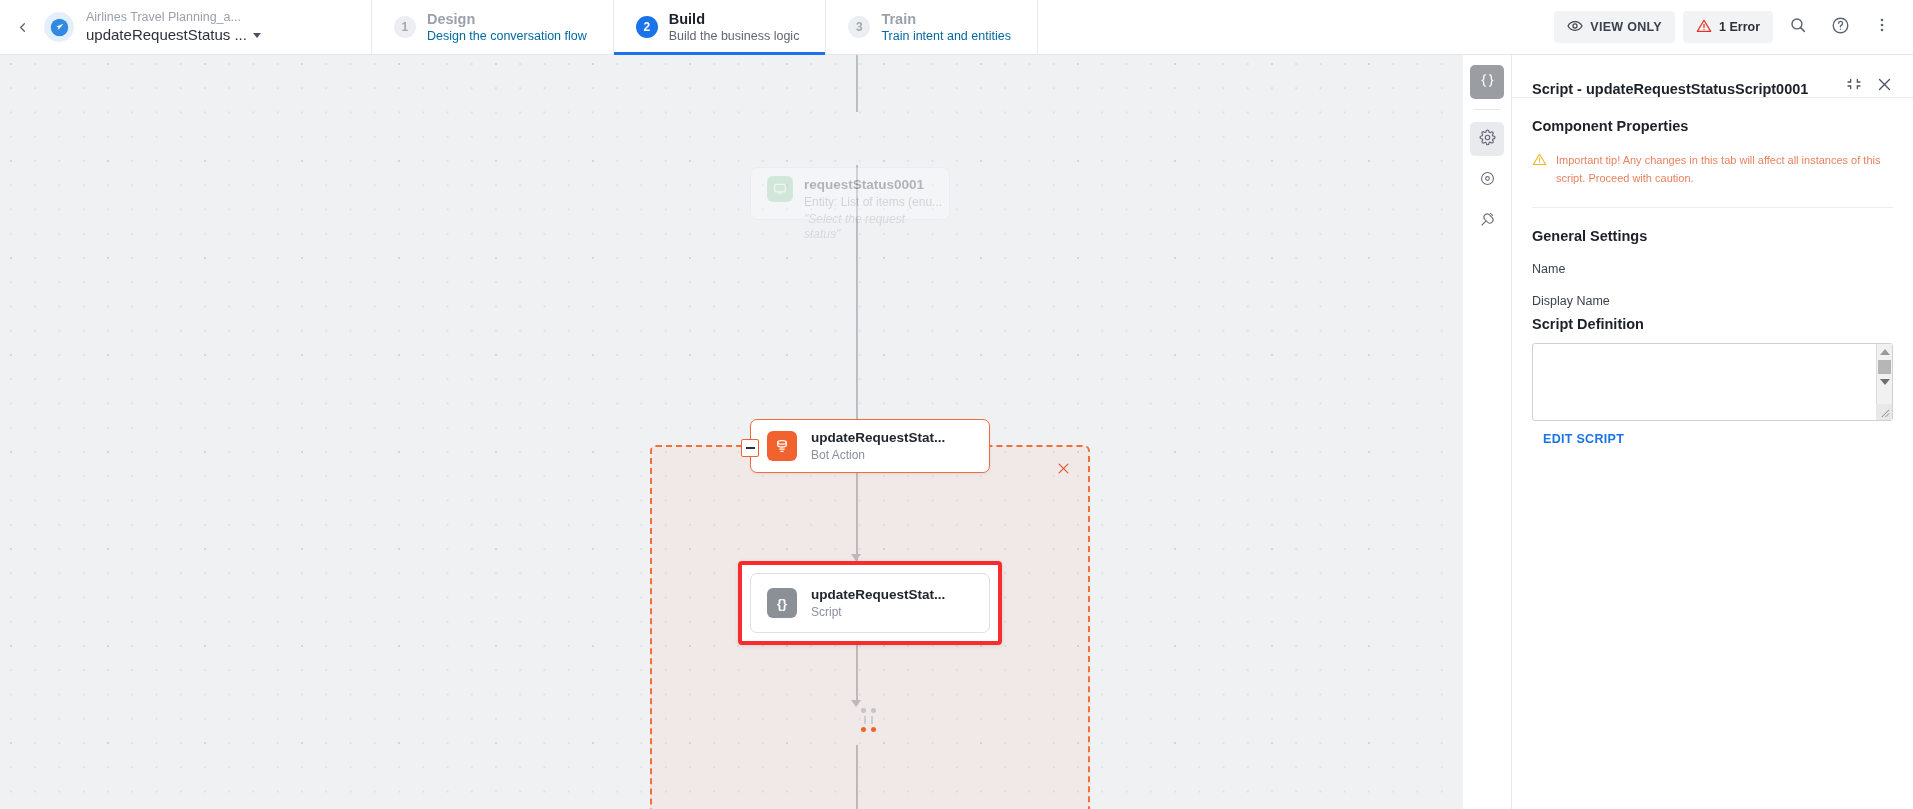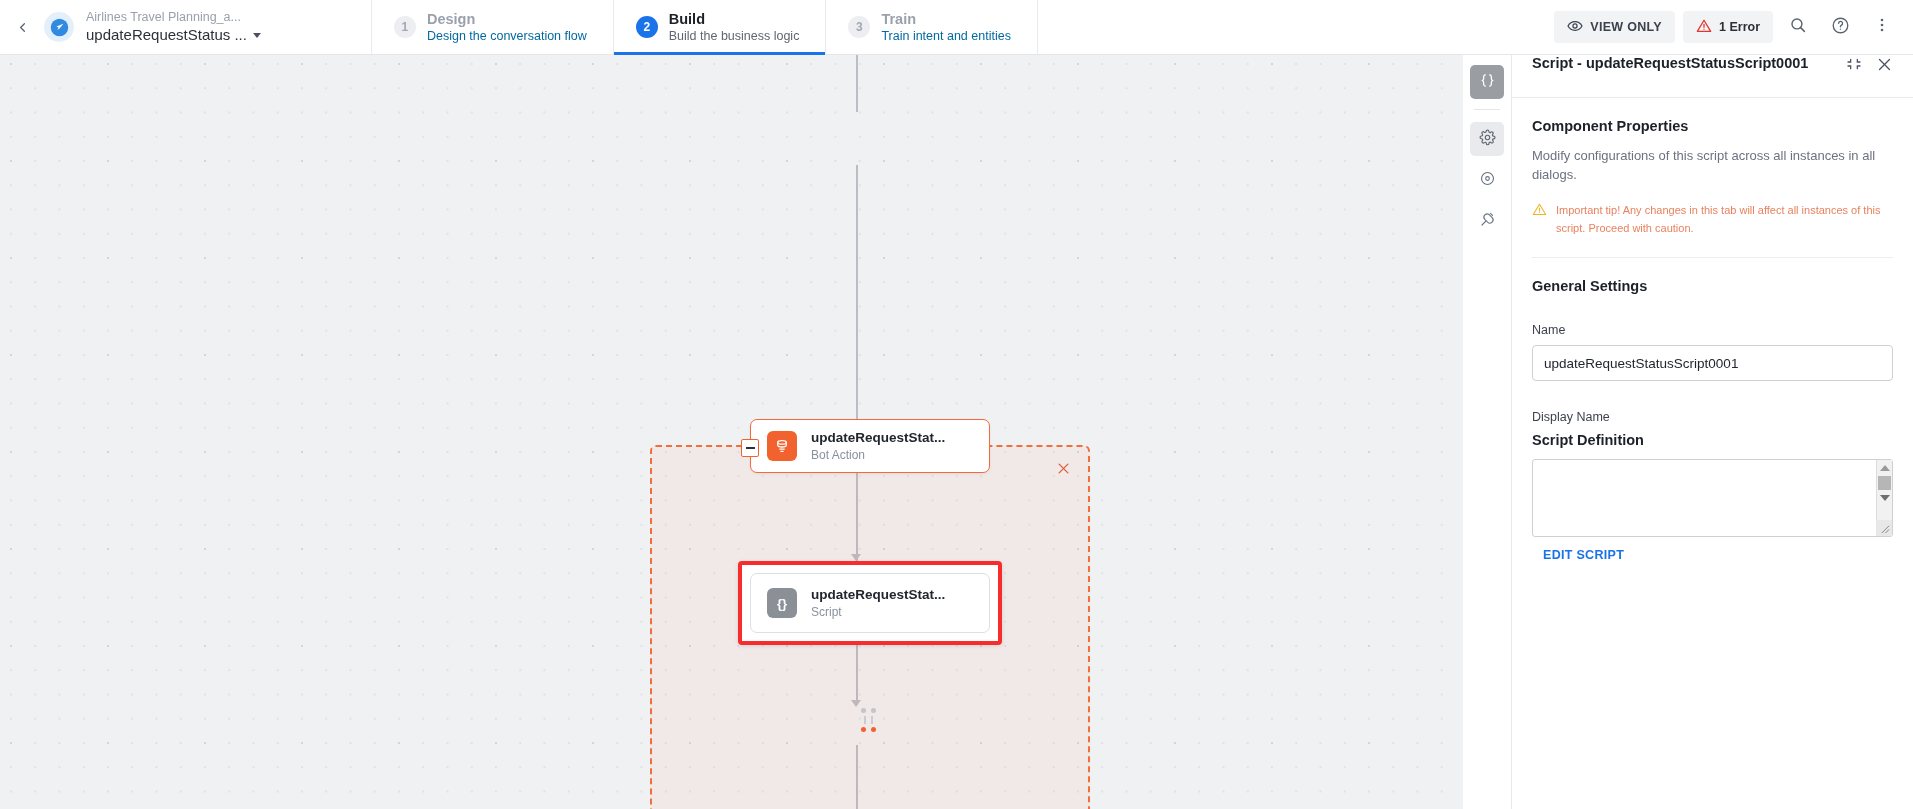--- a/index.html
+++ b/index.html
@@ -220,21 +220,21 @@
 
   .panel {
     position: absolute; top: 55px; left: 1512px;
     width: 401px; height: 754px;
     background: #ffffff;
     z-index: 20;
     display: flex; flex-direction: column;
   }
   .panel-head {
     height: 43px; flex: 0 0 auto;
-    display: flex; align-items: flex-start;
+    display: flex; align-items: flex-end;
     padding: 0 18px 0 20px;
     border-bottom: 1px solid #e9ebee;
   }
   .panel-title {
     font-size: 14.5px; font-weight: bold; color: #1c2028;
     white-space: nowrap; overflow: hidden; text-overflow: ellipsis;
   }
   .panel-head-actions { margin-left: auto; display: flex; align-items: center; gap: 8px; }
   .panel-ic { width: 22px; height: 22px; display:flex; align-items:center; justify-content:center;
               color: #4a5160; cursor: pointer; }
@@ -245,21 +245,21 @@
 
   .tip {
     display: flex; gap: 9px; align-items: flex-start;
     margin-top: 17px;
   }
   .tip-ic { flex: 0 0 auto; margin-top: 1px; color: #f0b429; }
   .tip-txt { font-size: 11px; color: #e8825f; line-height: 18px; }
 
   .divider { height: 1px; background: #ebedf0; margin: 20px 0 0; }
 
-  .field { margin-top: 29px; }
+  .field { margin-top: 18px; }
   .field-label { font-size: 12.5px; color: #3c424d; margin-bottom: 8px; }
   .field input {
     width: 100%; height: 36px;
     border: 1px solid #cdd1d6; border-radius: 4px;
     padding: 0 11px;
     font-family: "Liberation Sans", sans-serif;
     font-size: 13.5px; color: #22262e;
     background: #fff; outline: none;
   }
   .sec-head.sd { margin-bottom: 11px; }
@@ -418,20 +418,33 @@
       <div class="group-close">
         <span>
           <svg width="15" height="15" viewBox="0 0 24 24" fill="none" stroke="currentColor" stroke-width="2.2" stroke-linecap="round">
               <line x1="5" y1="5" x2="19" y2="19"></line>
               <line x1="19" y1="5" x2="5" y2="19"></line>
             </svg>
         </span>
       </div>
     </div>
 
+    <div class="node" id="entity-node">
+      <div class="node-icon">
+        <svg width="14" height="14" viewBox="0 0 24 24" fill="none" stroke="#ffffff" stroke-width="2">
+            <rect x="3" y="4" width="18" height="13" rx="2"></rect>
+            <polyline points="9 21 12 17 15 21"></polyline>
+          </svg>
+      </div>
+      <div class="node-txt">
+        <div class="node-title">requestStatus0001</div>
+        <div class="node-sub">Entity: List of items (enu...</div>
+        <div class="node-quote">"Select the request status"</div>
+      </div>
+    </div>
 
     <div class="collapse-btn">
       <i></i>
     </div>
 
     <div class="node" id="botaction-node">
       <div class="node-icon">
         <svg width="16" height="16" viewBox="0 0 24 24" fill="none" stroke="#ffffff" stroke-width="1.9" stroke-linecap="round">
             <ellipse cx="12" cy="6.6" rx="6.4" ry="2.7"></ellipse>
             <path d="M5.6 6.6v4.2c0 1.5 2.9 2.7 6.4 2.7s6.4-1.2 6.4-2.7V6.6"></path>
@@ -525,40 +538,38 @@
                 <line x1="19" y1="5" x2="5" y2="19"></line>
               </svg>
           </span>
         </div>
       </div>
     </div>
 
     <div class="panel-body">
 
       <div class="sec-head">Component Properties</div>
-      <div class="sec-desc">Modify configurations of this script across all instances in all dialogs.</div>
 
       <div class="tip">
         <span class="tip-ic">
           <svg width="15" height="15" viewBox="0 0 24 24" fill="none" stroke="currentColor" stroke-width="1.8" stroke-linejoin="round">
               <path d="M12 3.6 22 20H2L12 3.6z"></path>
               <line x1="12" y1="9.8" x2="12" y2="14.2" stroke-linecap="round"></line>
               <circle cx="12" cy="16.9" r="0.85" fill="currentColor" stroke="none"></circle>
             </svg>
         </span>
         <div class="tip-txt">Important tip! Any changes in this tab will affect all instances of this script. Proceed with caution.</div>
       </div>
 
       <div class="divider"></div>
 
       <div class="sec-head" style="margin-top:20px">General Settings</div>
 
       <div class="field">
         <div class="field-label">Name</div>
-        <input type="text" value="updateRequestStatusScript0001" style="">
       </div>
 
       <div class="field">
         <div class="field-label">Display Name</div>
       </div>
 
       <div class="sec-head sd">Script Definition</div>
 
       <div class="script-wrap">
         <div class="script-box">

